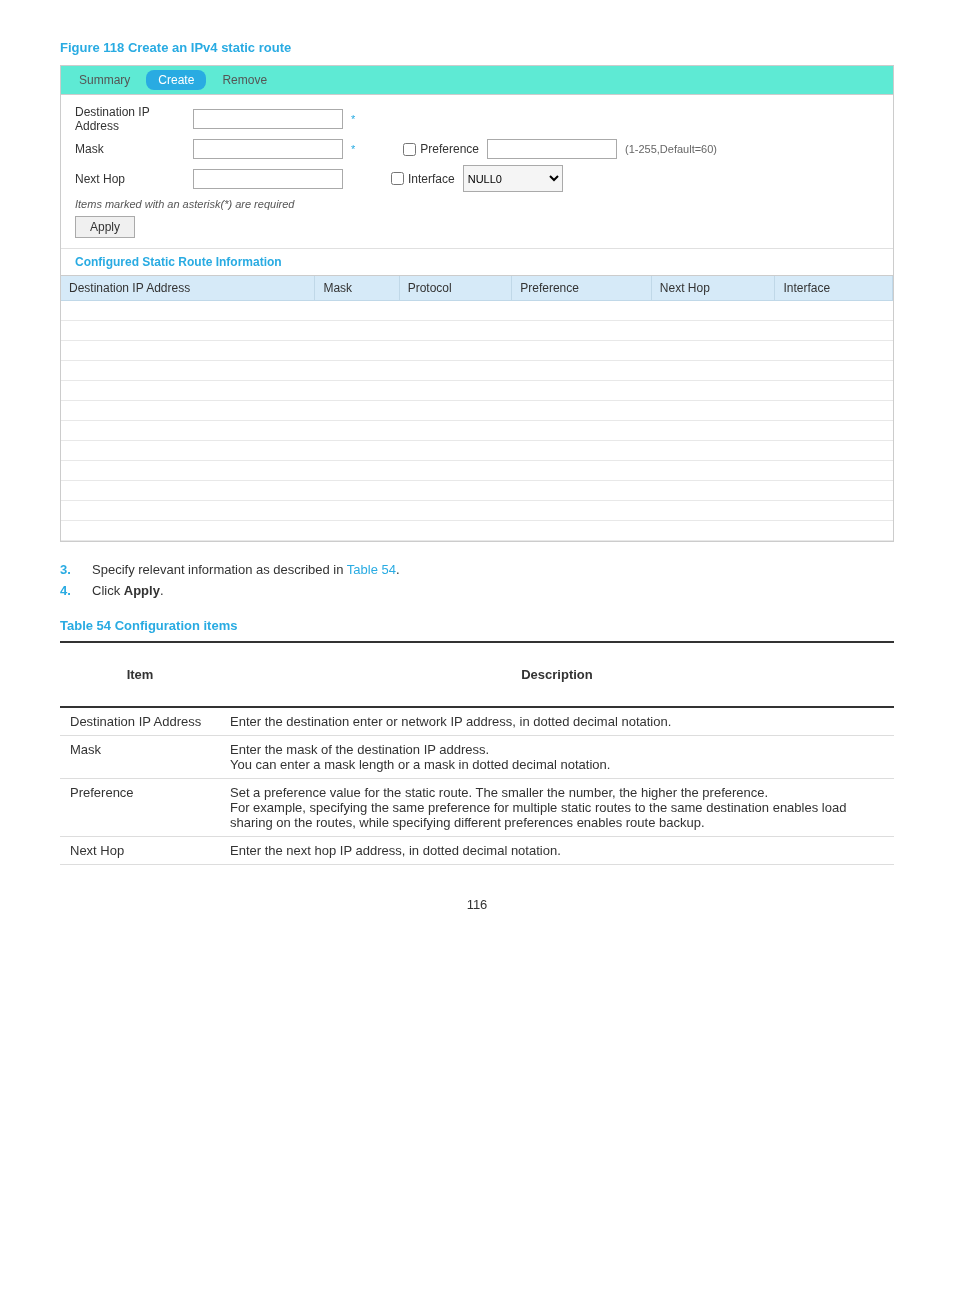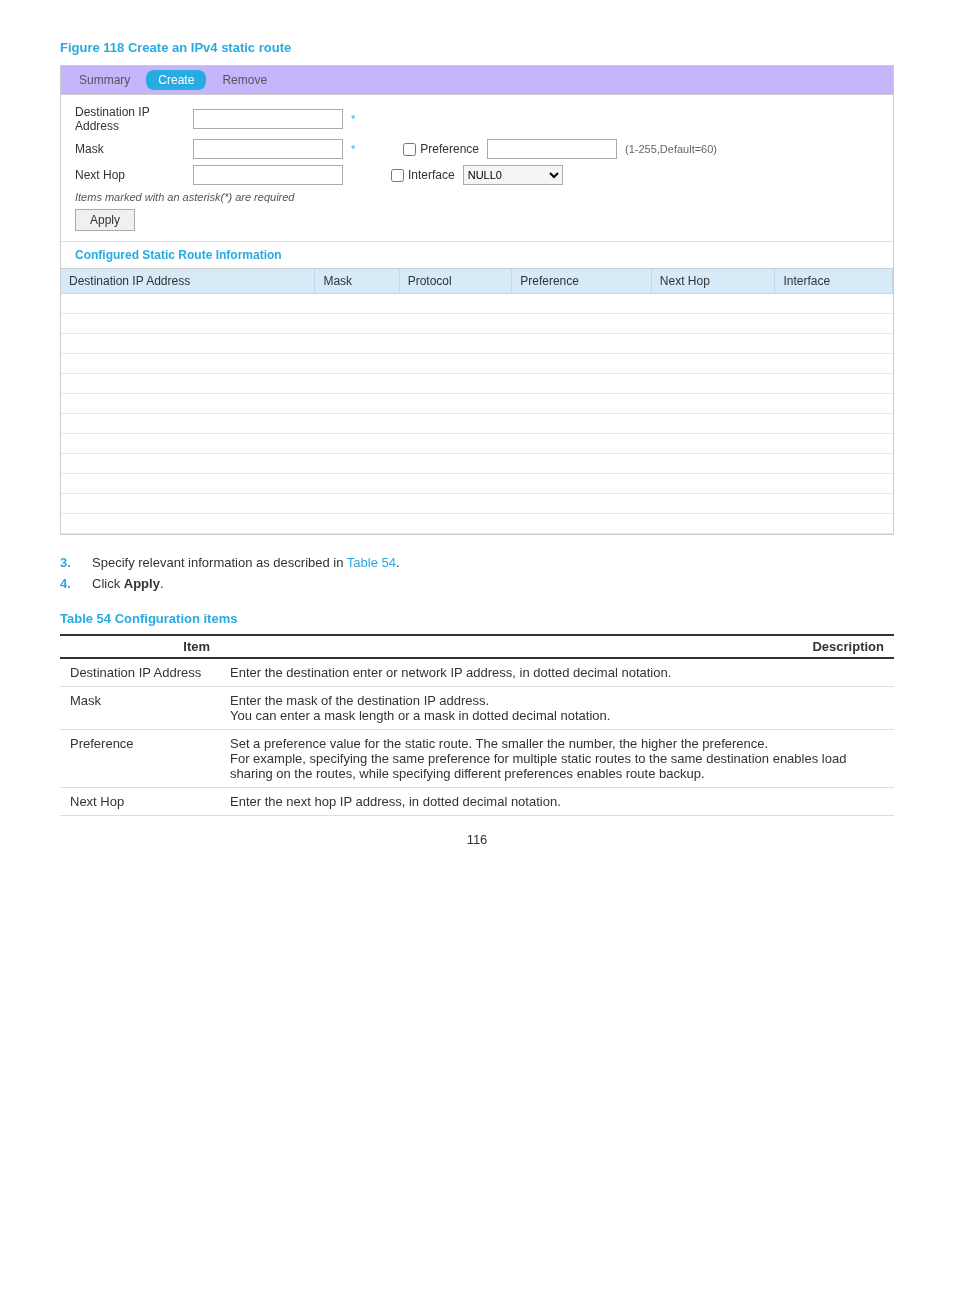--- a/index.html
+++ b/index.html
@@ -19,21 +19,21 @@
     }
 
     .ui-box {
       border: 1px solid #ccc;
       margin-bottom: 20px;
       background: #fff;
     }
 
     .tab-bar {
       display: flex;
-      background: #c4b5fd;
+      background: #5eead4;
       border-bottom: 1px solid #ccc;
       padding: 4px 6px;
       gap: 4px;
     }
 
     .tab {
       padding: 3px 12px;
       font-size: 12px;
       cursor: pointer;
       background: transparent;
@@ -101,21 +101,21 @@
       padding: 1px 3px;
     }
 
     .hint-text {
       font-size: 11px;
       color: #666;
     }
 
     .interface-select {
       width: 100px;
-      height: 20px;
+      height: 27px;
       font-size: 11px;
       border: 1px solid #aaa;
       background: #f5f5f5;
     }
 
     .required-note {
       font-size: 11px;
       color: #555;
       font-style: italic;
       margin-bottom: 6px;
@@ -210,39 +210,39 @@
       font-size: 13px;
       border-top: 2px solid #333;
       border-bottom: 1px solid #ccc;
     }
 
     .config-table thead tr {
       border-bottom: 2px solid #333;
     }
 
     .config-table th {
-      padding: 3px 10px;
-      text-align: right;
+      padding: 24px 10px;
+      text-align: center;
       font-weight: bold;
       font-size: 13px;
     }
 
     .config-table td {
       padding: 6px 10px;
       vertical-align: top;
       border-bottom: 1px solid #ddd;
     }
 
     .config-table td:first-child {
       width: 160px;
     }
 
     .page-number {
       text-align: center;
-      margin-top: 16px;
+      margin-top: 32px;
       font-size: 13px;
       color: #333;
     }
   </style>
 </head>
 <body>
 
 <div class="figure-title">Figure 118 Create an IPv4 static route</div>
 
 <div class="ui-box">

